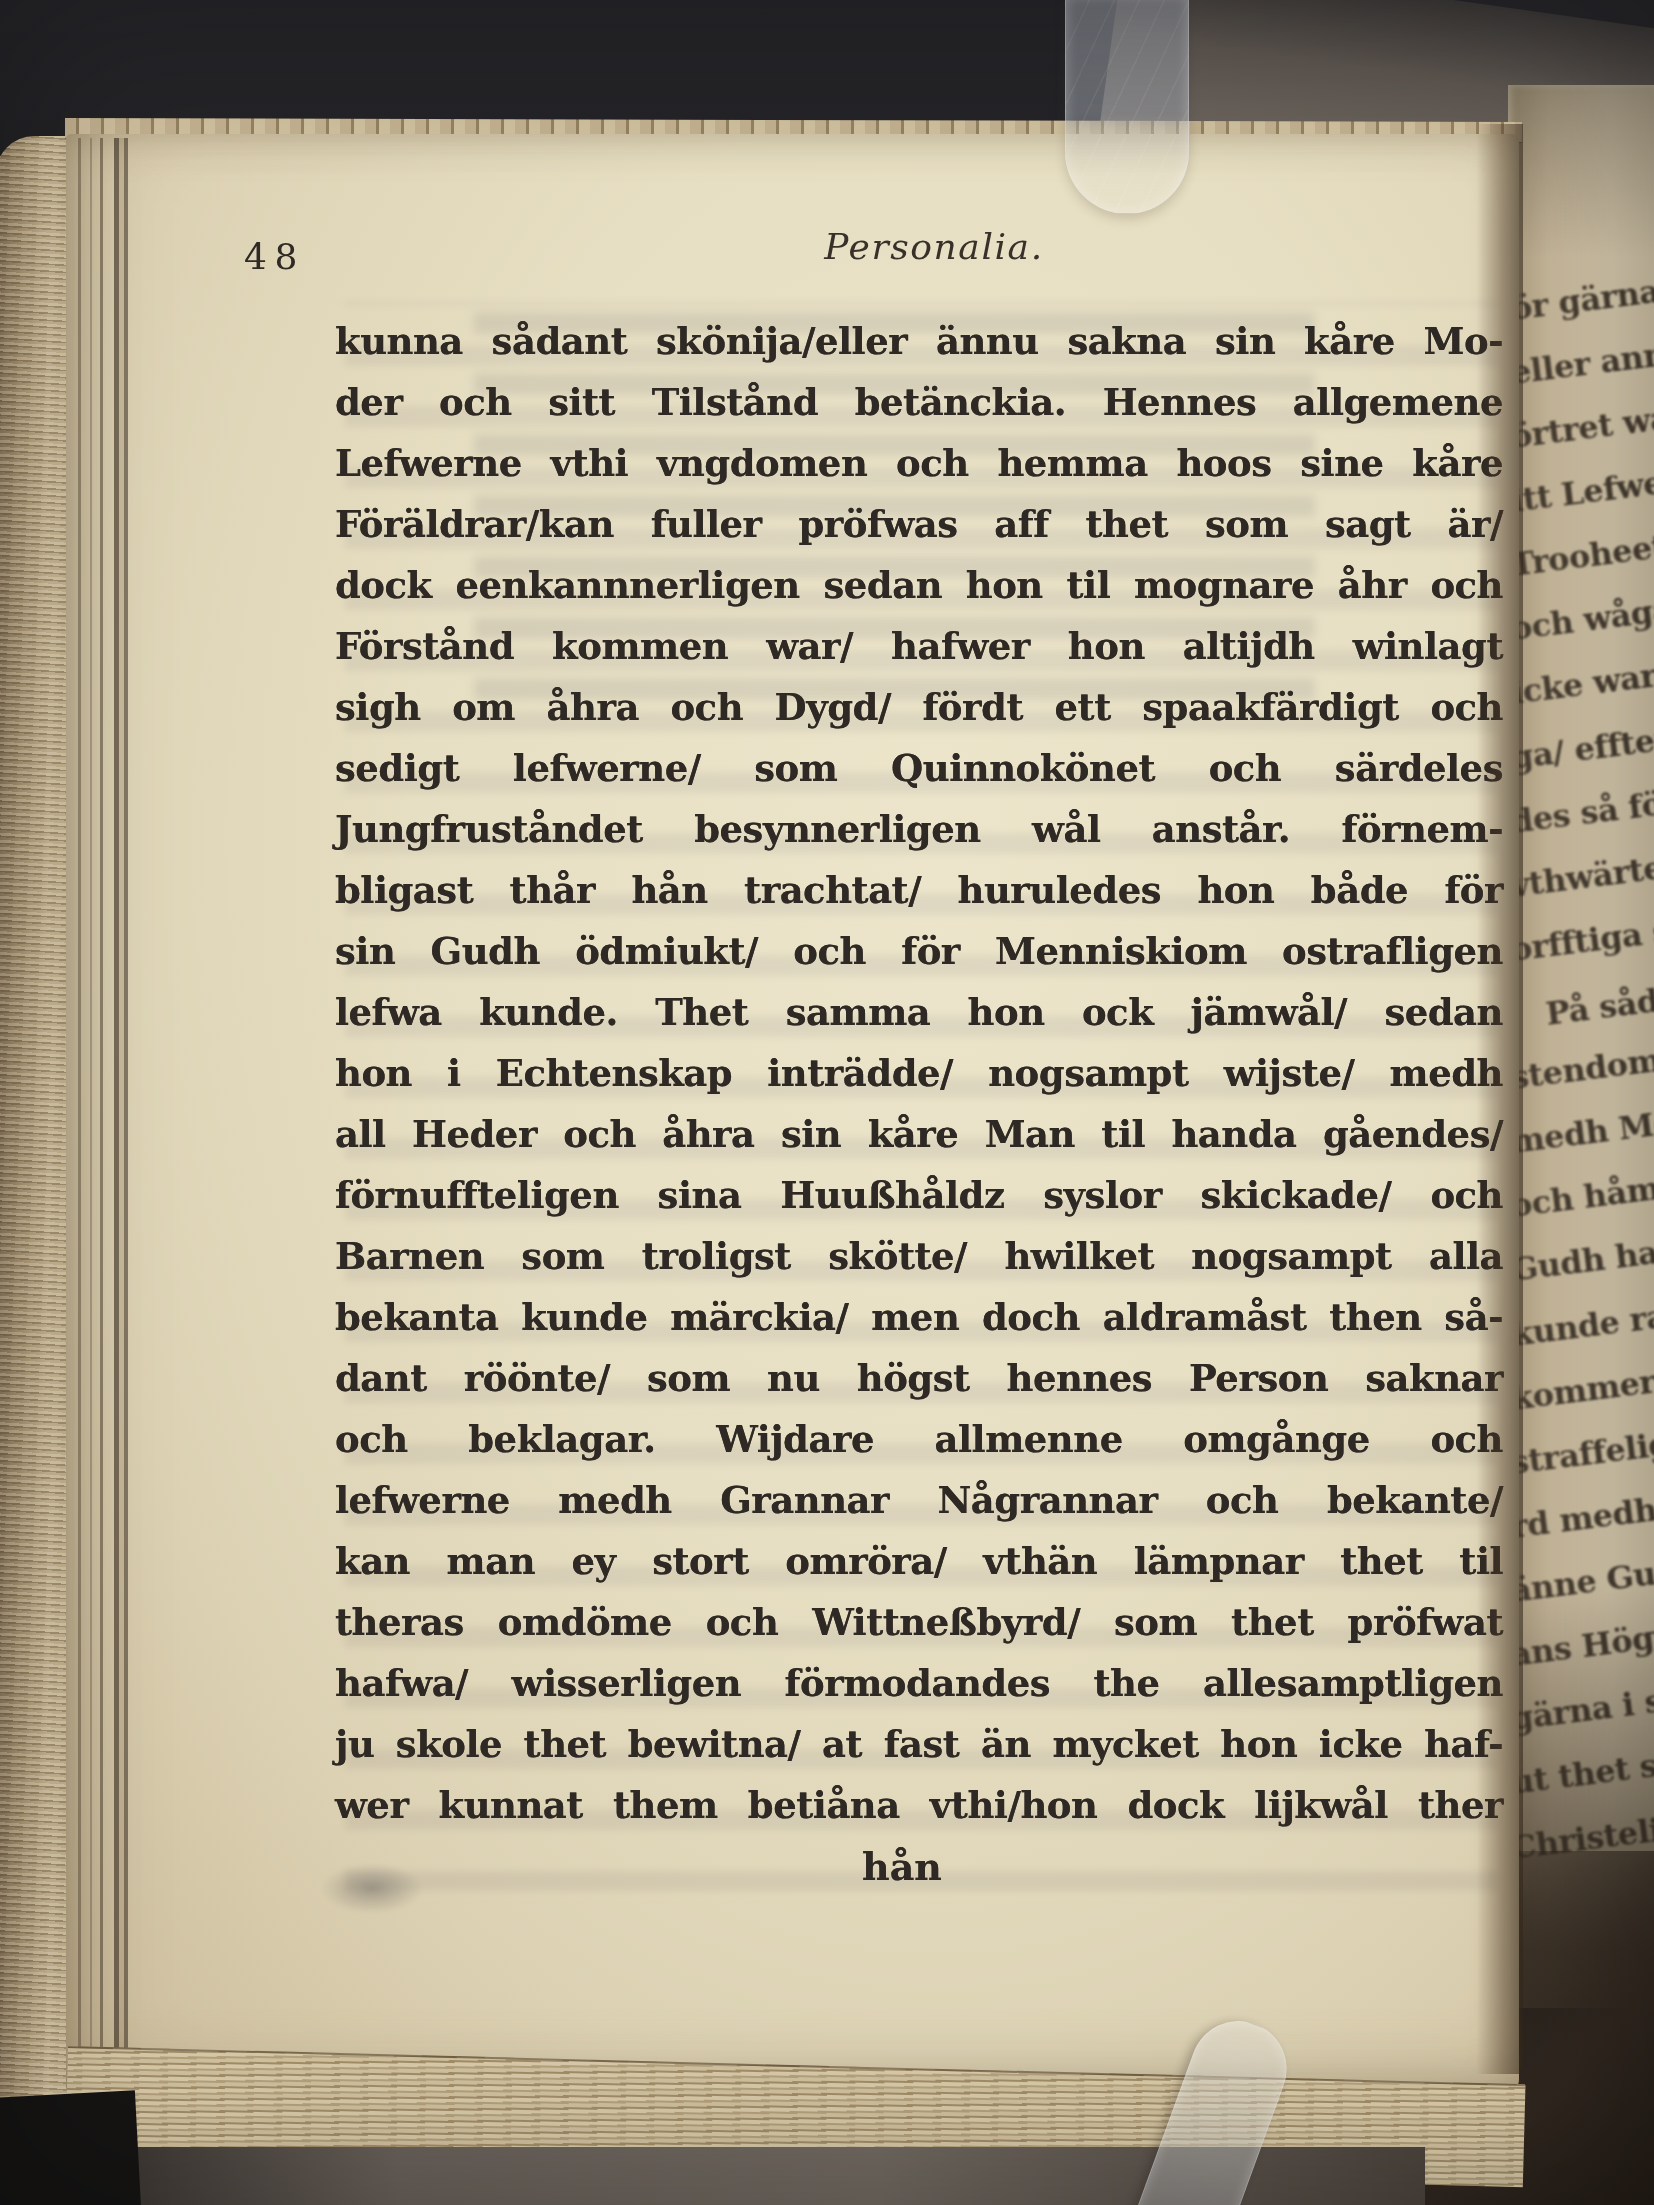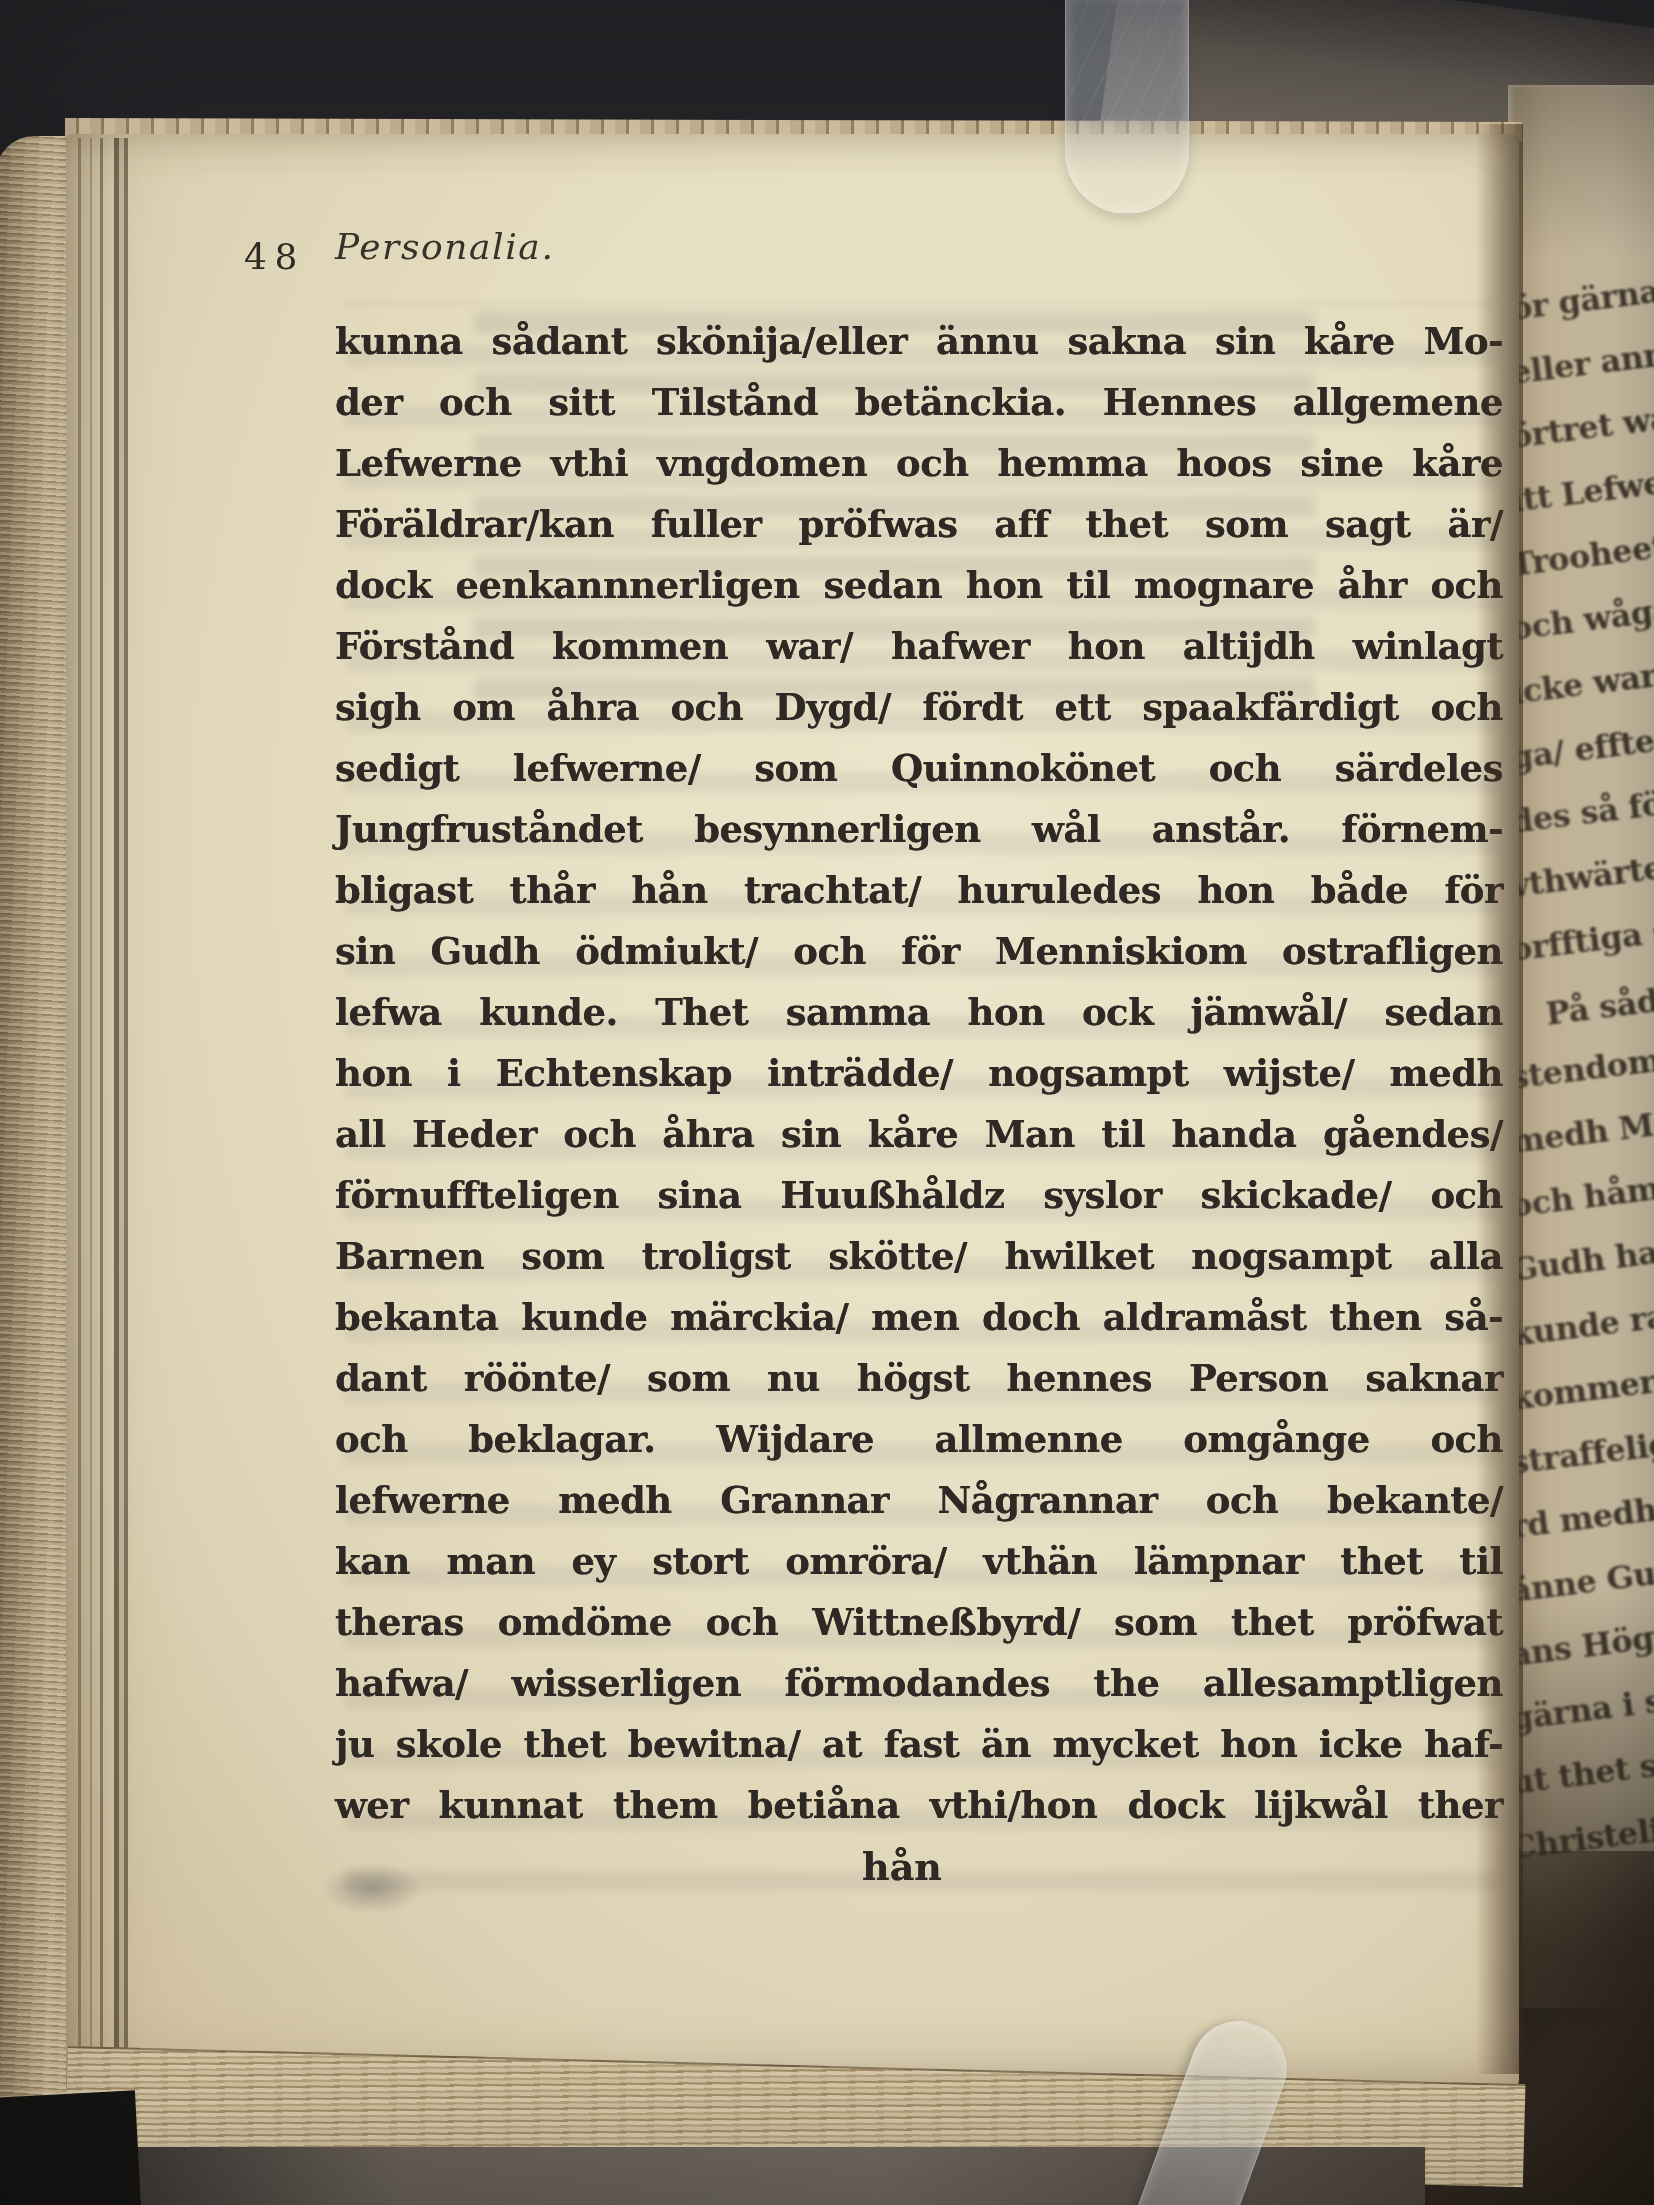--- a/index.html
+++ b/index.html
@@ -90,21 +90,22 @@
       rgba(128,106,74,0.22) 45px 50px, rgba(48,37,25,0.52) 50px 54px,
       rgba(0,0,0,0) 54px 65px);
   }
 
   
   .page-number {
     left: 244px; top: 236px; width: 119px;
     font-size: 36px; color: #2f2a24; letter-spacing: 7.5px;
   }
   .running-header {
-    left: 335px; top: 226px; width: 1168px;
+    left: 350px; top: 226px; width: 1168px;
+    text-align: center;
     font-style: italic; font-size: 36px; letter-spacing: 1.6px;
     color: #38312a;
   }
   .text-block {
     left: 335px; top: 311px; width: 1168px;
     color: #2e2924;
   }
   .bl {
     height: 61px; line-height: 61px;
     font-size: 37px; font-weight: 700; letter-spacing: -0.5px;

